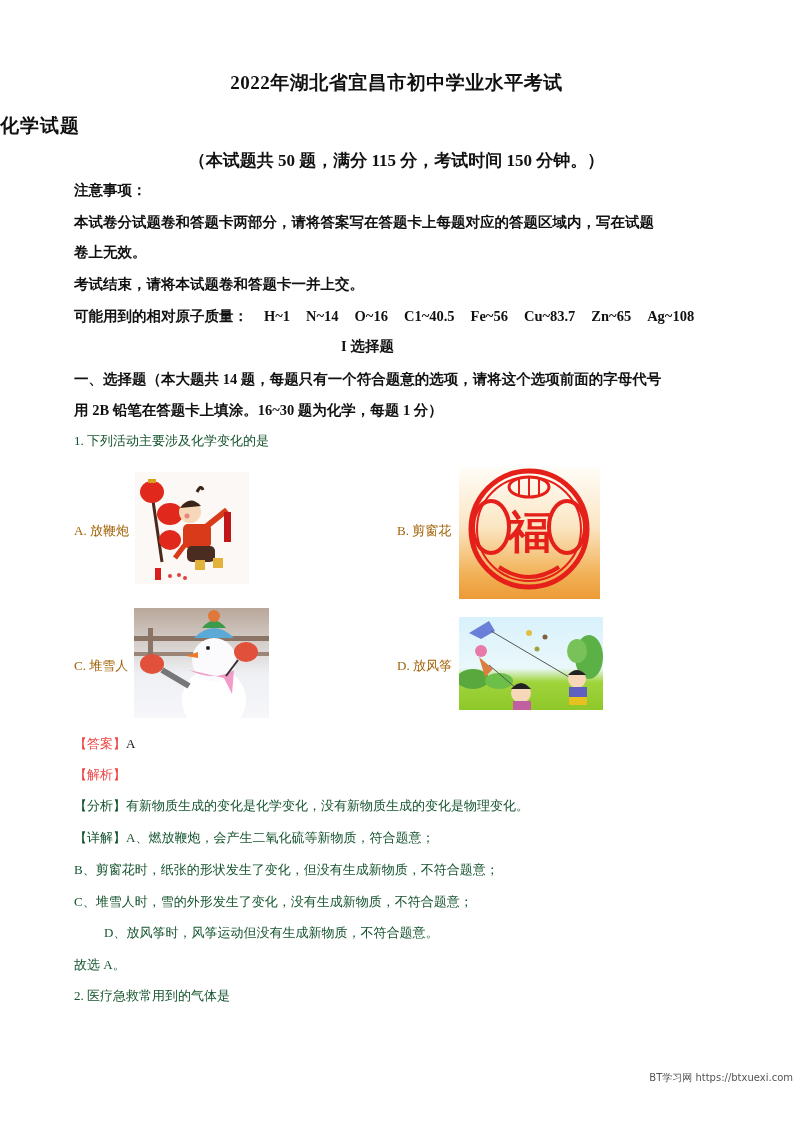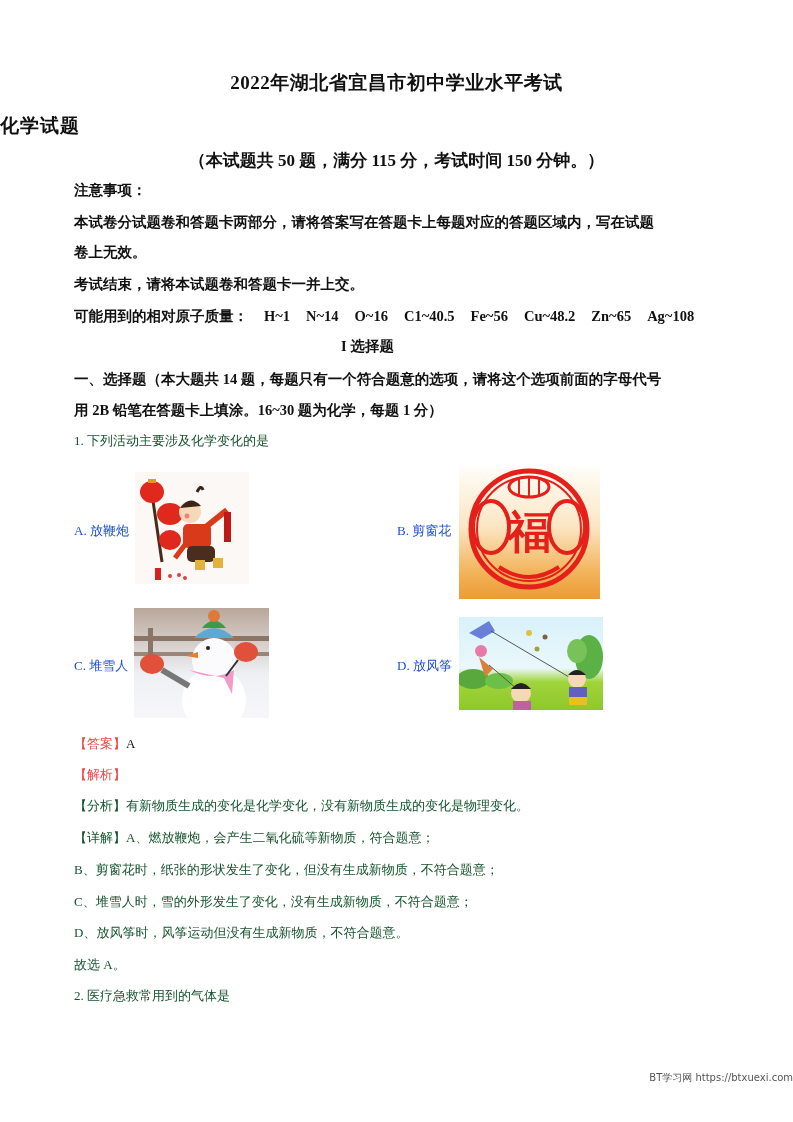--- a/index.html
+++ b/index.html
@@ -20,59 +20,59 @@
     .atomic span.el { display: inline-block; margin-left: 16px; }
     .atomic span.el:first-of-type { margin-left: 2px; }
 
     .section-title { top: 337px; left: 0; width: 735px; text-align: center; font-size: 14.5px; font-weight: bold; }
     .section-1 { top: 370px; }
     .section-2 { top: 401px; }
 
     .normal-line { left: 74px; font-size: 13px; color: #14532d; white-space: nowrap; }
     .q1 { top: 432px; }
 
-    .opt-label { font-size: 13px; color: #1d4ed8; white-space: nowrap; }
+    .opt-label { font-size: 13px; color: #a16207; white-space: nowrap; }
     .optA { top: 522px; left: 74px; }
     .optB { top: 522px; left: 397px; }
     .optC { top: 657px; left: 74px; }
     .optD { top: 657px; left: 397px; }
 
     .pic { overflow: hidden; }
     .picA { left: 135px; top: 472px; width: 114px; height: 112px; background: #fbf8f5; }
     .picB { left: 459px; top: 467px; width: 141px; height: 132px; background: linear-gradient(180deg, #fffdf8 0%, #fbe6c4 45%, #f2b35a 80%, #ec9a35 100%); }
     .picC { left: 134px; top: 608px; width: 135px; height: 110px; background: linear-gradient(180deg, #b9a79a 0%, #d8d2cf 35%, #eef0f4 60%, #f7f7fa 100%); }
     .picD { left: 459px; top: 617px; width: 144px; height: 93px; background: linear-gradient(180deg, #d8f1fb 0%, #eaf8fb 55%, #9fd43a 70%, #8fc82a 100%); }
 
     .answer-line { top: 735px; left: 74px; font-size: 13px; white-space: nowrap; }
     .blue { color: #ef4444; }
     .analysis-line { top: 766px; left: 74px; font-size: 13px; white-space: nowrap; }
     .fenxi { top: 797px; }
     .xiangjie { top: 829px; }
     .lineB { top: 861px; }
     .lineC { top: 893px; }
-    .lineD { top: 924px; }
+    .lineD { top: 924px; margin-left: 30px; }
     .conclusion { top: 956px; }
     .q2 { top: 987px; }
 
     .footer { top: 1071px; left: 0; width: 793px; text-align: right; font-family: "DejaVu Sans", "Liberation Sans", sans-serif; font-size: 10px; color: #555; }
   </style>
 </head>
 <body>
 
 <div class="abs title-main">2022年湖北省宜昌市初中学业水平考试</div>
 <div class="abs title-sub">化学试题</div>
 <div class="abs title-note">（本试题共 50 题，满分 115 分，考试时间 150 分钟。）</div>
 
 <div class="abs bold-line notice-head">注意事项：</div>
 <div class="abs bold-line notice-1">本试卷分试题卷和答题卡两部分，请将答案写在答题卡上每题对应的答题区域内，写在试题</div>
 <div class="abs bold-line notice-2">卷上无效。</div>
 <div class="abs bold-line notice-3">考试结束，请将本试题卷和答题卡一并上交。</div>
 
 <div class="abs bold-line atomic">
-  <span>可能用到的相对原子质量：</span><span class="el">H~1</span><span class="el">N~14</span><span class="el">O~16</span><span class="el">C1~40.5</span><span class="el">Fe~56</span><span class="el">Cu~48.2</span><span class="el">Zn~65</span><span class="el">Ag~108</span>
+  <span>可能用到的相对原子质量：</span><span class="el">H~1</span><span class="el">N~14</span><span class="el">O~16</span><span class="el">C1~40.5</span><span class="el">Fe~56</span><span class="el">Cu~83.7</span><span class="el">Zn~65</span><span class="el">Ag~108</span>
 </div>
 
 <div class="abs section-title">I 选择题</div>
 <div class="abs bold-line section-1">一、选择题（本大题共 14 题，每题只有一个符合题意的选项，请将这个选项前面的字母代号</div>
 <div class="abs bold-line section-2">用 2B 铅笔在答题卡上填涂。16~30 题为化学，每题 1 分）</div>
 
 <div class="abs normal-line q1">1. 下列活动主要涉及化学变化的是</div>
 
 <div class="abs opt-label optA">A. 放鞭炮</div>
 <div class="abs pic picA">

